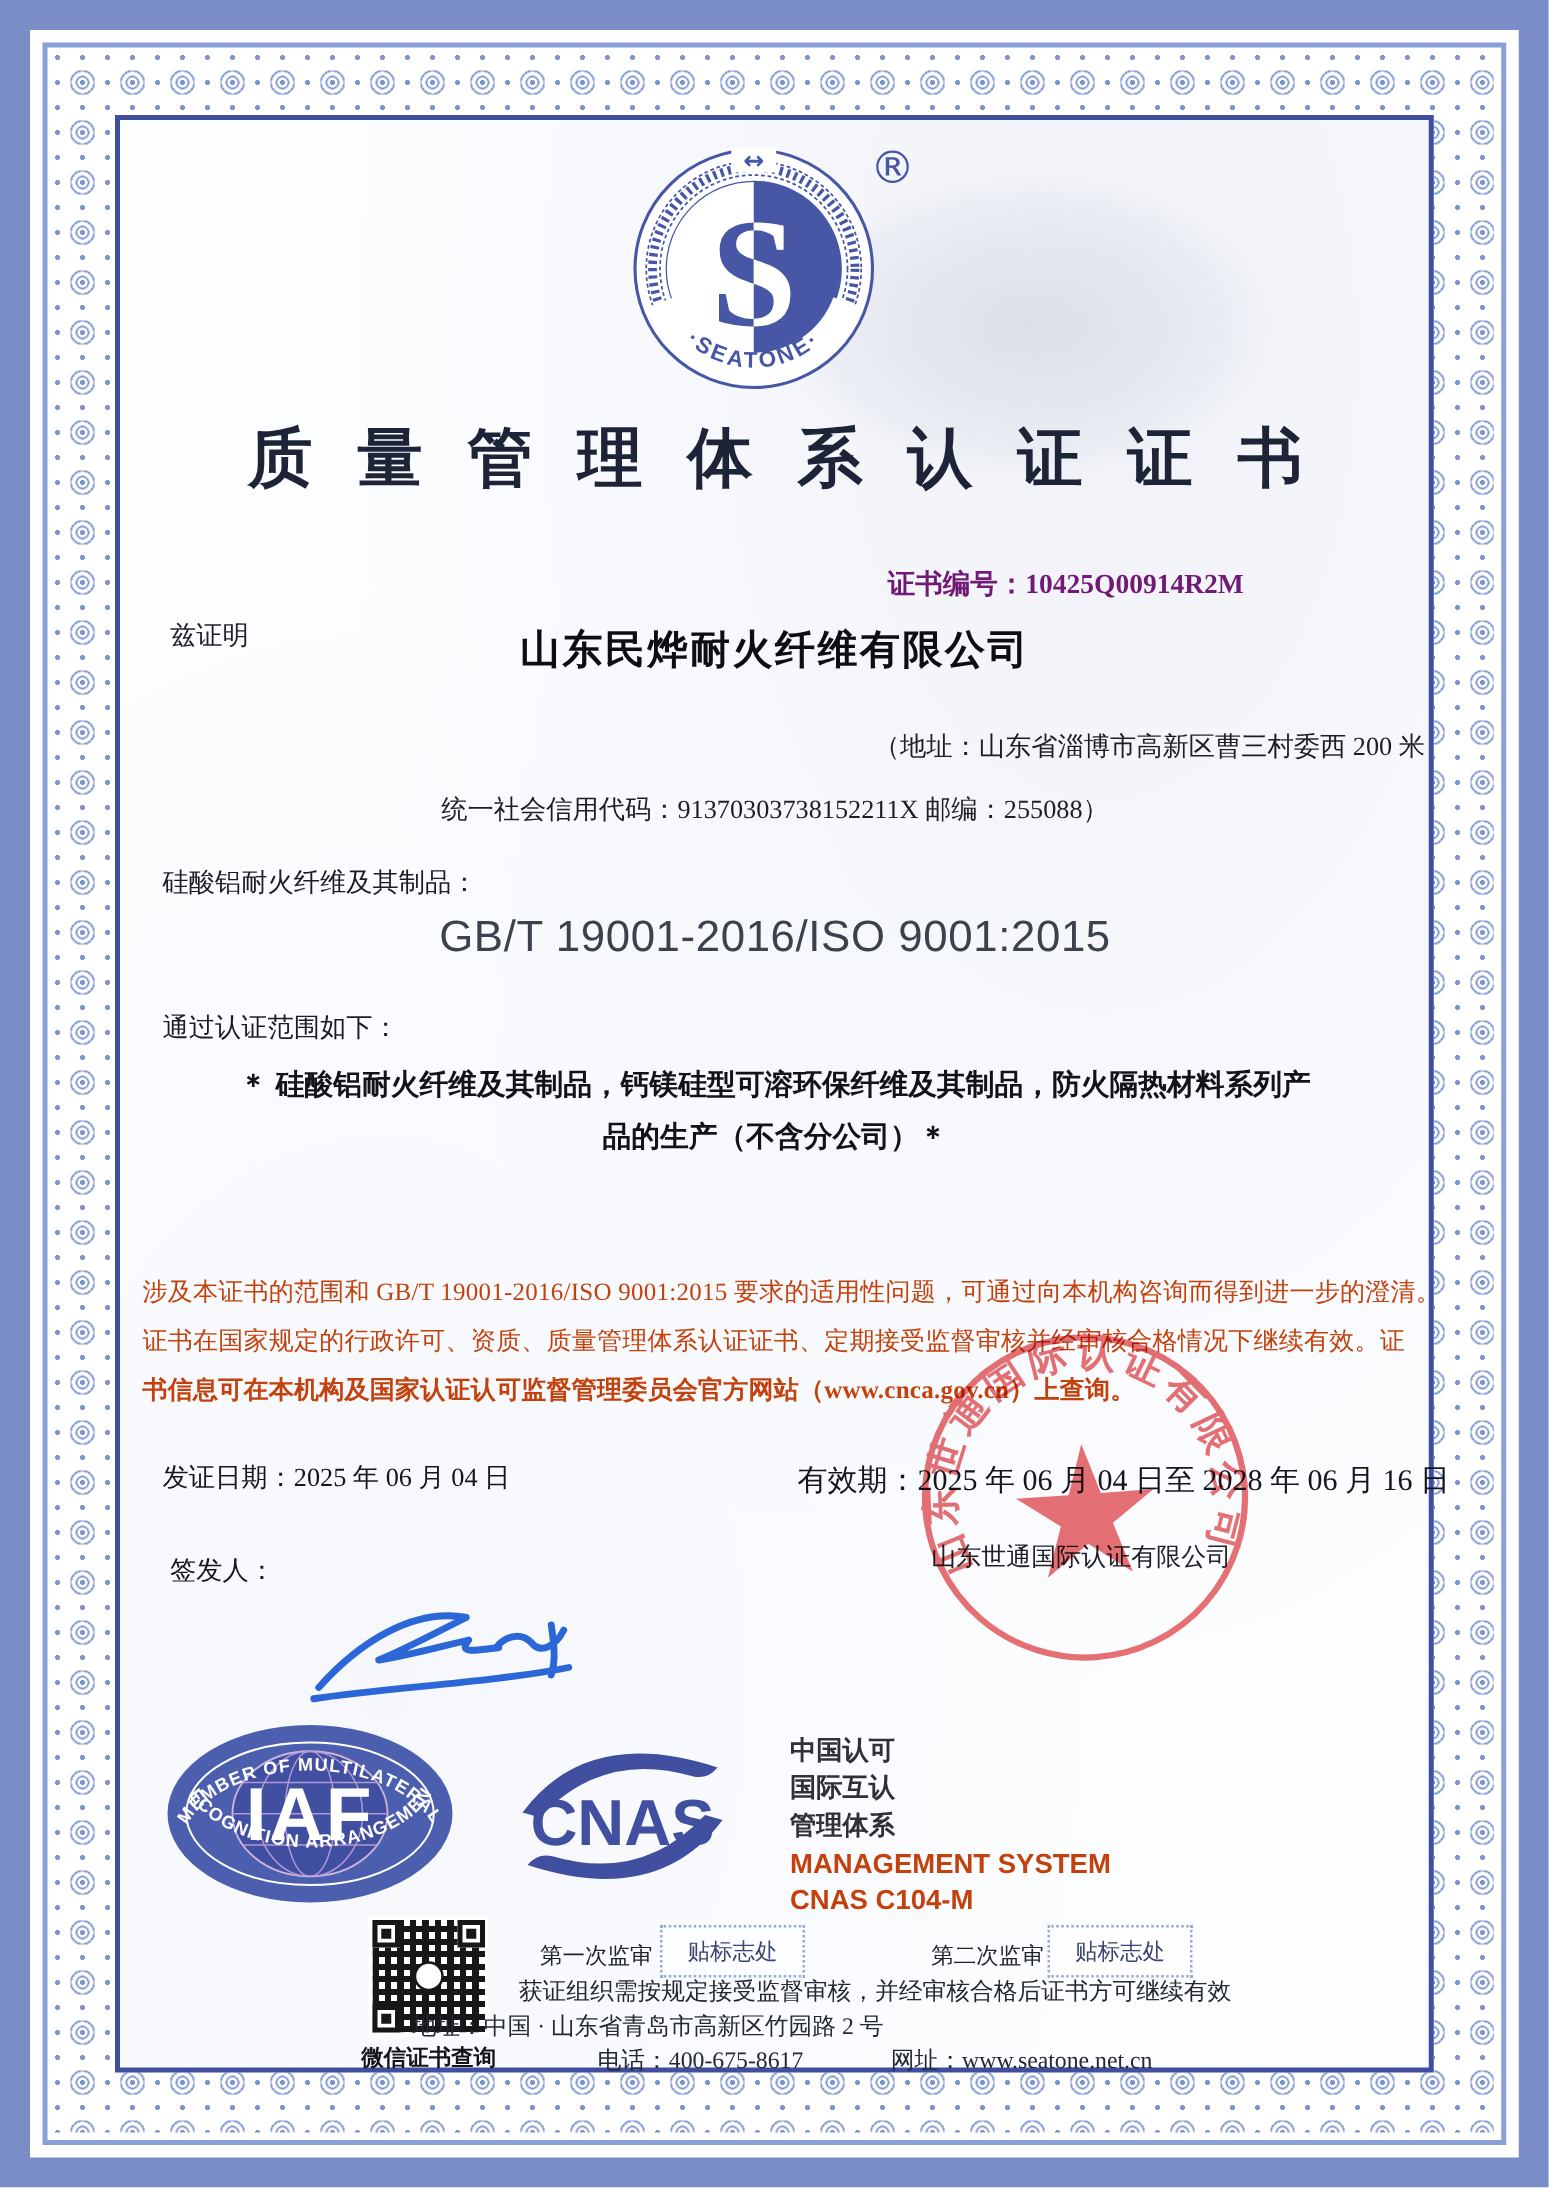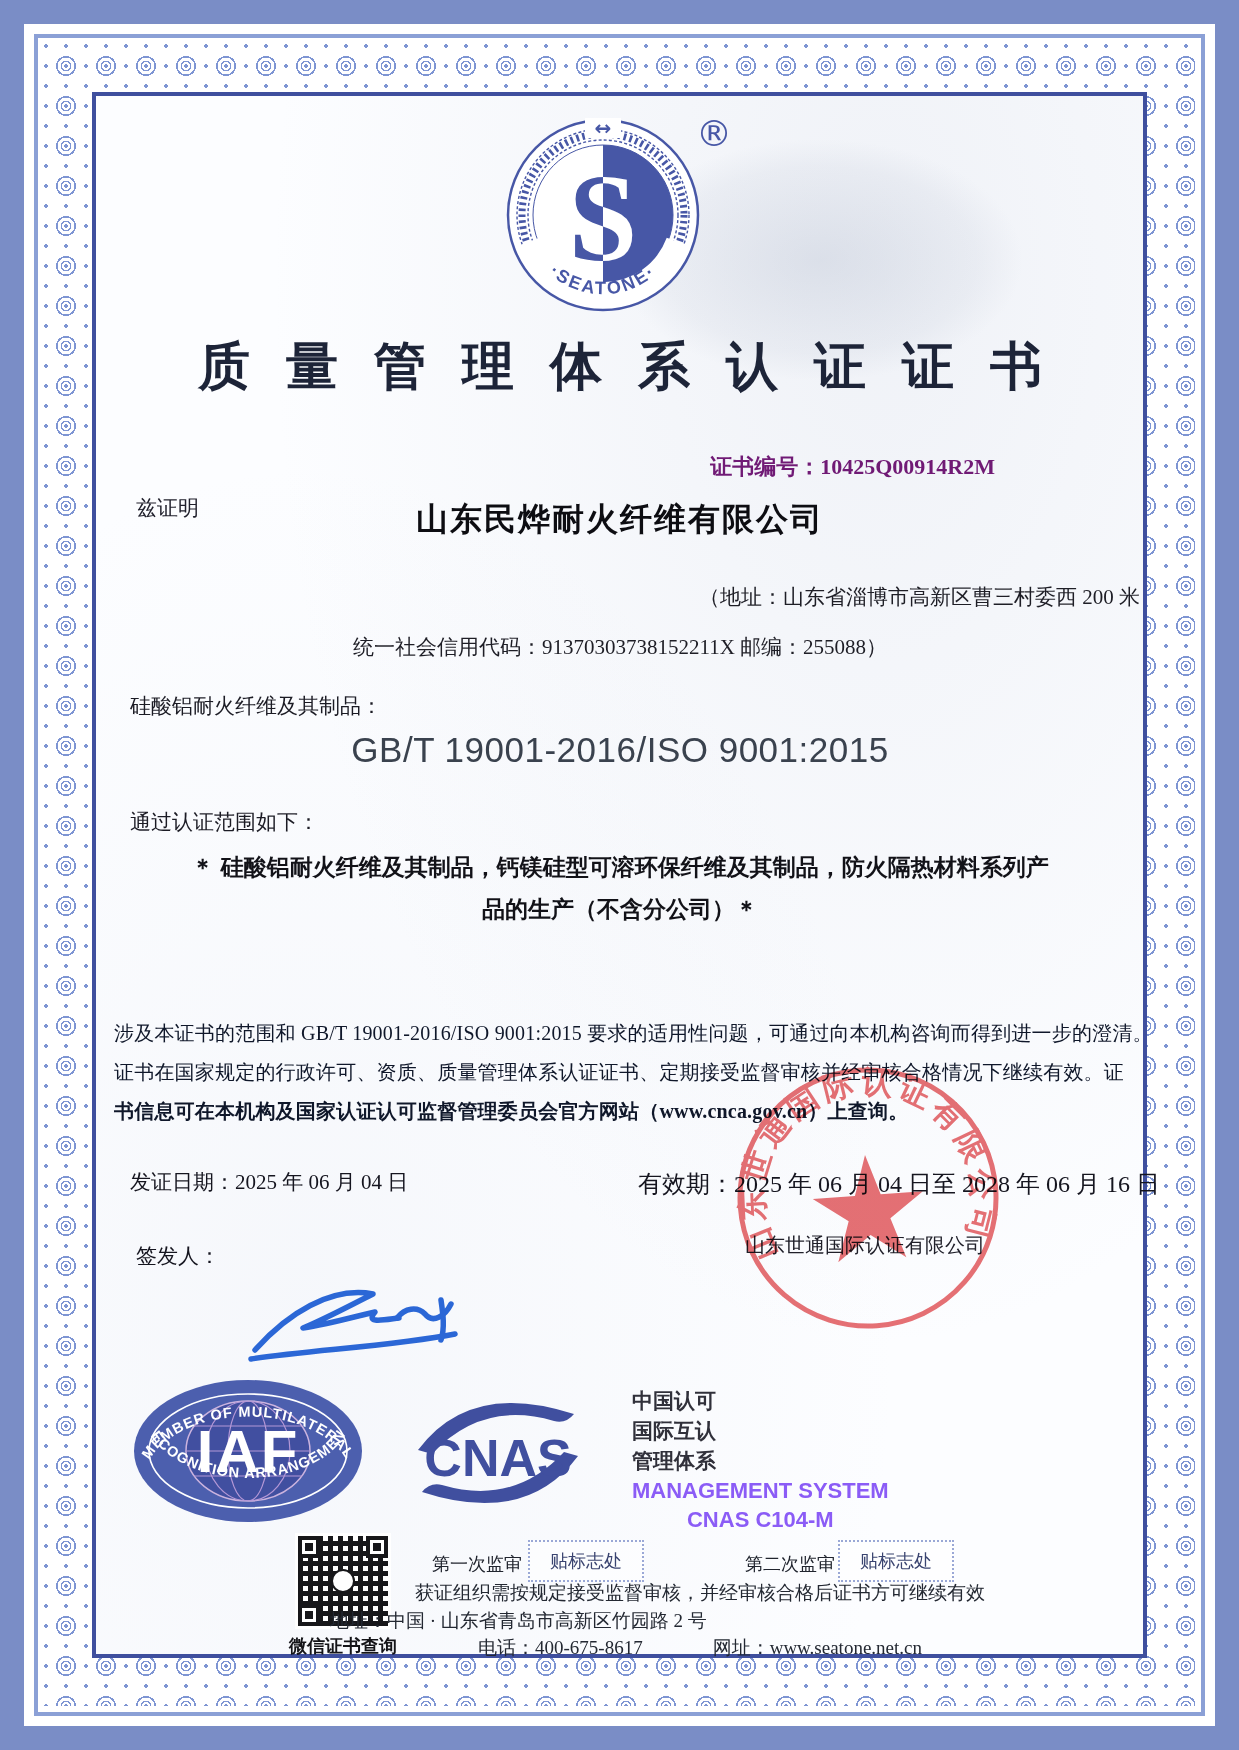--- a/index.html
+++ b/index.html
@@ -57,36 +57,36 @@
     font-size:35px;color:#3a424e;letter-spacing:.5px;
   }
   .scope-label{left:130px;top:808px;z-index:6;font-size:21px;color:#1b1b24;}
   .scope1,.scope2{
     left:100px;width:1040px;z-index:6;text-align:center;
     font-family:"Liberation Sans","DejaVu Sans",sans-serif;
     font-size:23px;font-weight:700;color:#121218;white-space:nowrap;
   }
   .scope1{top:852px;}
   .scope2{top:894px;}
-  .note{left:114px;width:1012px;z-index:6;font-size:20px;color:#0f172a;white-space:nowrap;letter-spacing:.2px;}
+  .note{left:114px;width:1012px;z-index:6;font-size:20px;color:#c2410c;white-space:nowrap;letter-spacing:.2px;}
   .note1{top:1020px;}
   .note2{top:1059px;}
   .note3{top:1098px;font-weight:bold;}
   .date-left{left:130px;top:1168px;z-index:6;font-size:21px;color:#15151f;white-space:nowrap;}
   .date-right{left:638px;top:1168px;z-index:6;font-size:24px;color:#15151f;white-space:nowrap;}
   .signer{left:136px;top:1242px;z-index:6;font-size:21px;color:#15151f;}
   .issuer{left:640px;top:1232px;width:450px;z-index:6;text-align:center;font-size:20px;color:#20202a;}
   .signature-svg{left:245px;top:1262px;z-index:7;}
   .stamp-svg{left:726px;top:1052px;z-index:9;opacity:.85;mix-blend-mode:multiply;transform:rotate(-4deg);}
   
   .iaf-svg{left:128px;top:1376px;z-index:6;}
   .cnas-svg{left:408px;top:1384px;z-index:6;}
   .acc-text{left:632px;top:1386px;z-index:6;font-family:"Liberation Sans","DejaVu Sans",sans-serif;color:#30303a;}
   .acc-text .cn{font-size:21px;line-height:30px;font-weight:600;}
-  .acc-text .en{font-size:22px;line-height:29px;font-weight:700;color:#8b5cf6;text-align:center;}
+  .acc-text .en{font-size:22px;line-height:29px;font-weight:700;color:#c2410c;}
   
   .qr{left:298px;top:1536px;width:90px;height:90px;z-index:6;background:#fff;
       background-image:
         repeating-linear-gradient(90deg,#17171a 0 5px,rgba(0,0,0,0) 5px 10px),
         repeating-linear-gradient(0deg,#17171a 0 5px,#ffffff 5px 10px);
       outline:3px solid #fff;}
   .qr .finder{position:absolute;width:22px;height:22px;border:4px solid #17171a;background:#fff;box-sizing:border-box;}
   .qr .finder::after{content:"";position:absolute;inset:3px;background:#17171a;}
   .qr .f-tl{left:0;top:0;} .qr .f-tr{right:0;top:0;} .qr .f-bl{left:0;bottom:0;}
   .qr .center-dot{position:absolute;left:33px;top:33px;width:24px;height:24px;background:#fff;border-radius:50%;border:2px solid #17171a;box-sizing:border-box;}

